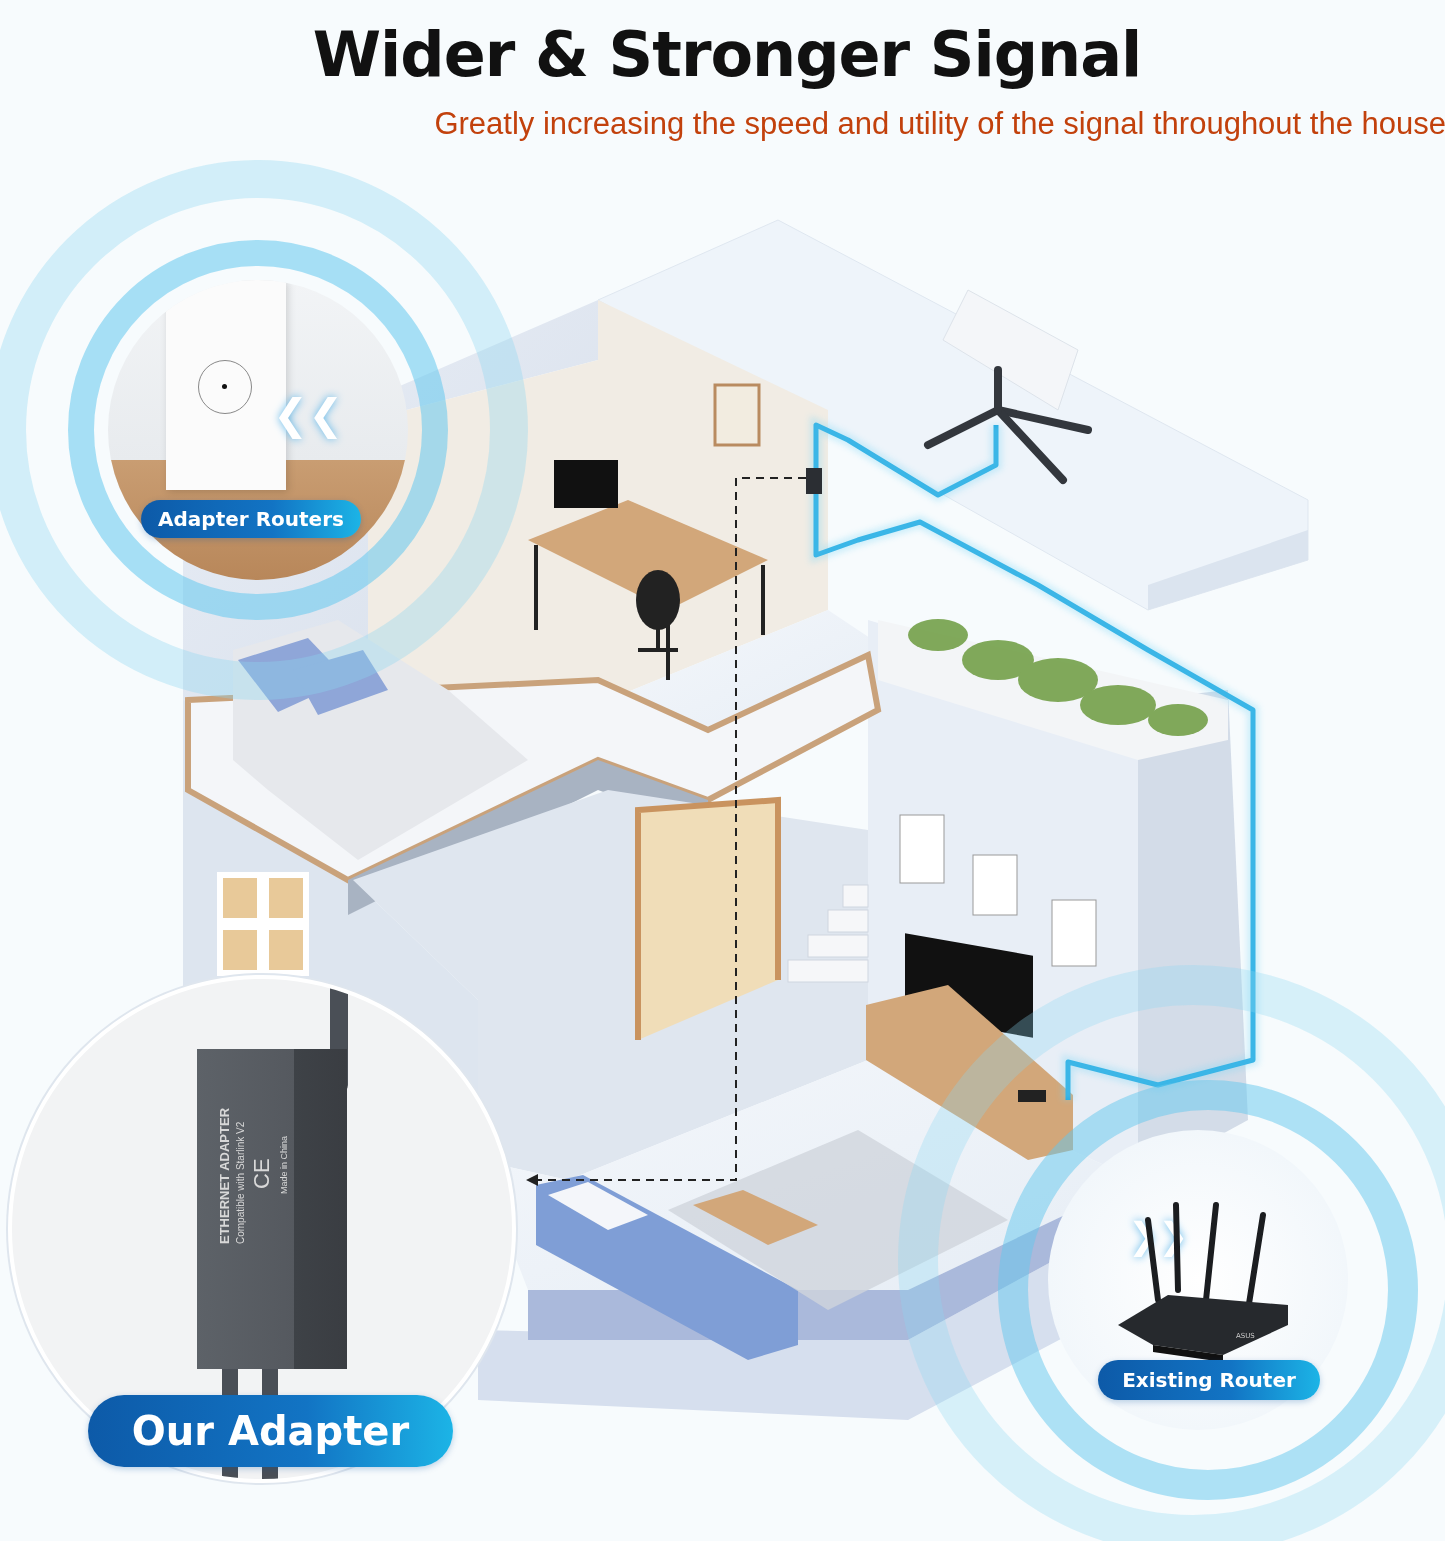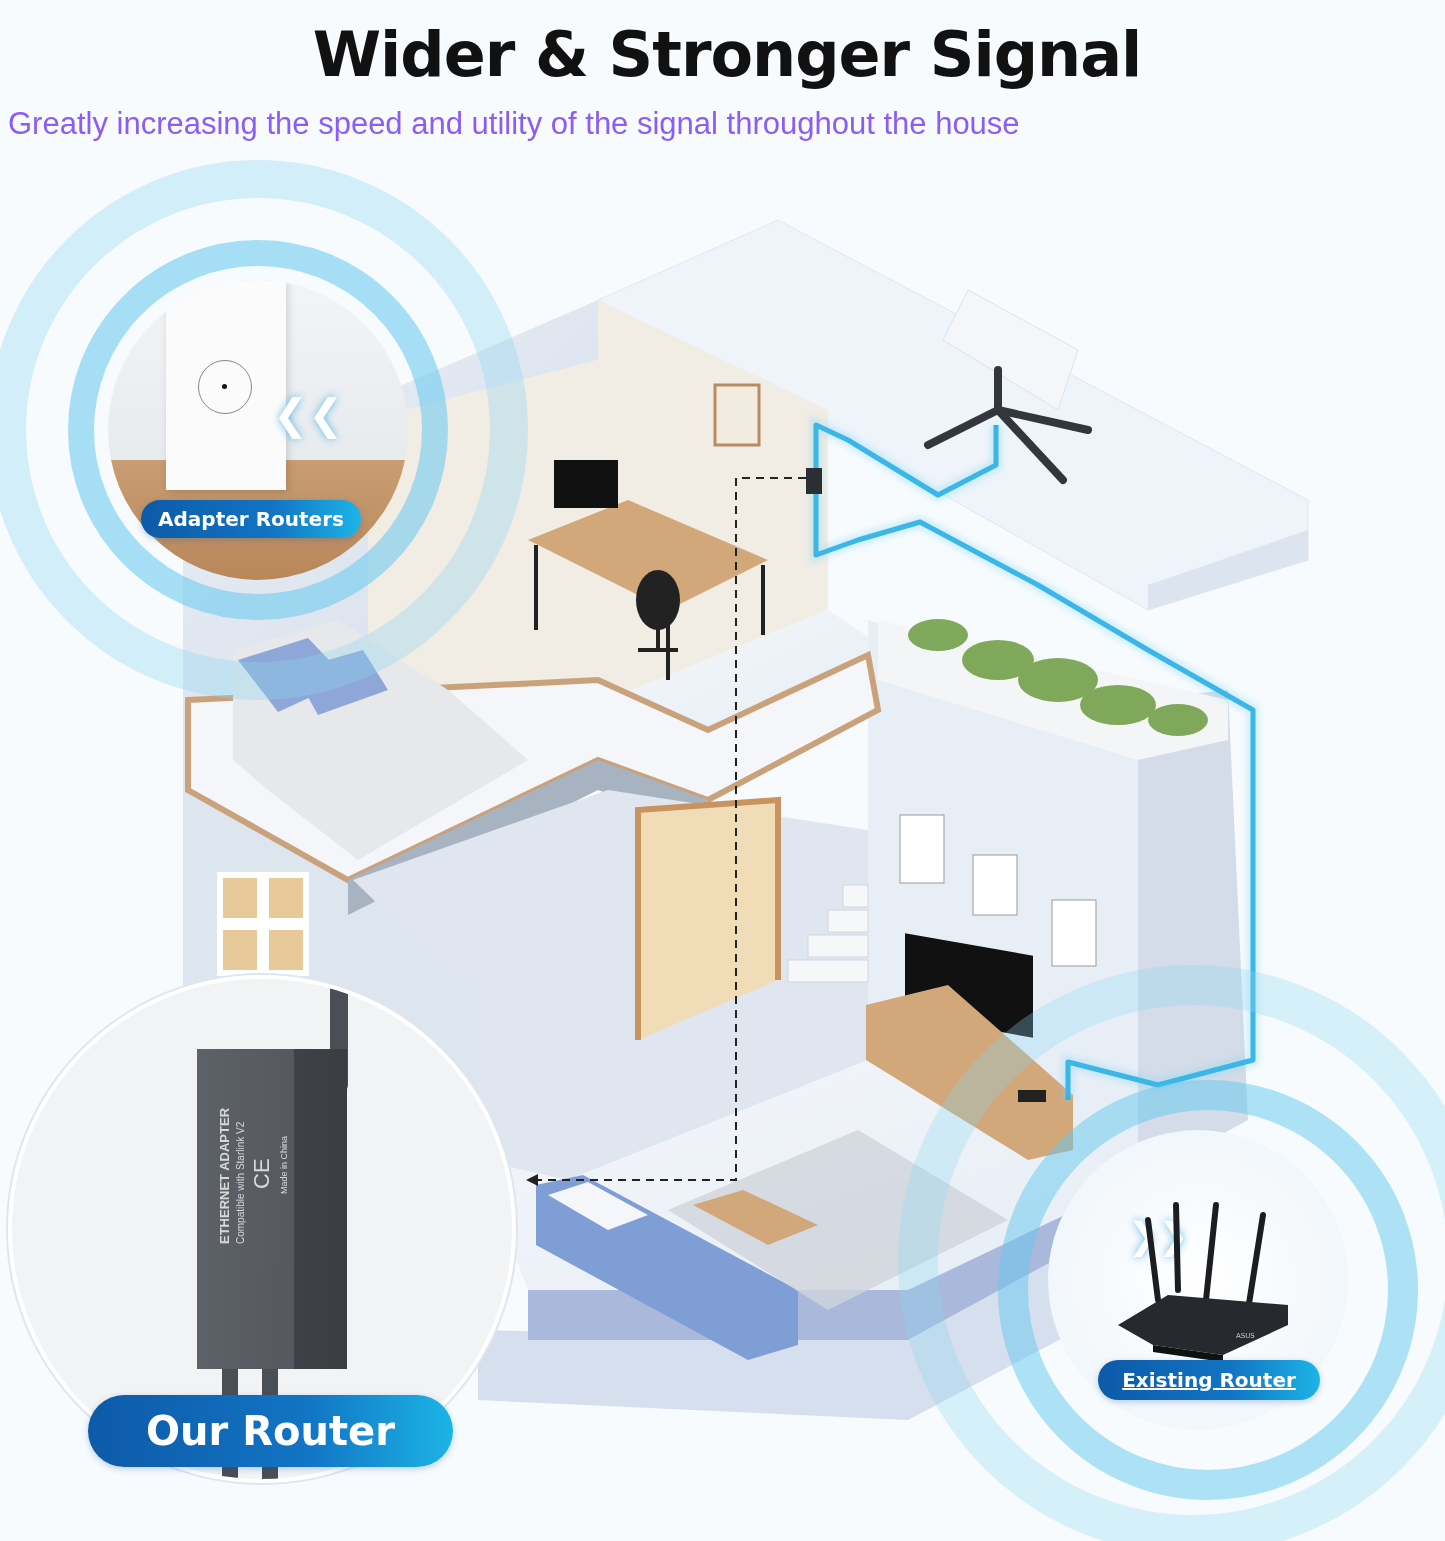--- a/index.html
+++ b/index.html
@@ -1,22 +1,22 @@
 <!DOCTYPE html>
 <html><head>
 <meta charset="utf-8">
 <style>
   html, body { margin:0; padding:0; }
   body { width:1445px; height:1541px; position:relative; overflow:hidden;
          background:#f7fbfd; font-family:"DejaVu Sans", sans-serif; }
   .title { position:absolute; left:0; right:0; top:18px; text-align:center;
            font-family:"DejaVu Sans", sans-serif; font-weight:bold; font-size:62px;
            color:#111; letter-spacing:-1px; }
-  .subtitle { position:absolute; left:0; right:0; top:106px; text-align:left;
-              font-family:"Liberation Sans", sans-serif; font-size:31px; color:#8b5cf6; }
+  .subtitle { position:absolute; left:0; right:0; top:106px; text-align:right;
+              font-family:"Liberation Sans", sans-serif; font-size:31px; color:#c2410c; }
   .scene { position:absolute; left:8px; top:0; width:1438px; height:1541px; }
   .ring { position:absolute; border-radius:50%; box-sizing:border-box; }
   .pill { position:absolute; border-radius:40px; color:#fff; font-weight:bold;
           display:flex; align-items:center; justify-content:center;
           background:linear-gradient(90deg,#0d5aa8 0%,#1274c4 60%,#1cb4e6 100%);
           box-shadow:0 2px 6px rgba(0,80,160,0.25); font-family:"DejaVu Sans", sans-serif; }
   .callout-circle { position:absolute; border-radius:50%; overflow:hidden; background:#fff; }
   .adapter-text { position:absolute; color:#d8d8d8; font-family:"Liberation Sans", sans-serif;
                   transform-origin:left top; transform:rotate(-90deg); white-space:nowrap; }
 </style>
@@ -161,33 +161,33 @@
     <div style="position:absolute;left:318px;top:-10px;width:18px;height:125px;background:#4a4f56;border-radius:9px;"></div>
     <div style="position:absolute;left:185px;top:70px;width:150px;height:320px;background:linear-gradient(90deg,#5d6268 0%,#55595f 65%,#3e4247 65%,#3a3d42 100%);">
       <div class="adapter-text" style="left:20px;top:195px;font-size:13px;font-weight:bold;">ETHERNET ADAPTER</div>
       <div class="adapter-text" style="left:38px;top:195px;font-size:10px;">Compatible with Starlink V2</div>
       <div class="adapter-text" style="left:52px;top:140px;font-size:22px;">CE</div>
       <div class="adapter-text" style="left:82px;top:145px;font-size:9px;">Made in China</div>
     </div>
     <div style="position:absolute;left:210px;top:390px;width:16px;height:120px;background:#4a4f56;"></div>
     <div style="position:absolute;left:250px;top:390px;width:16px;height:120px;background:#4a4f56;"></div>
   </div>
-  <div class="pill" style="left:80px;top:1395px;width:365px;height:72px;font-size:40px;">Our Router</div>
+  <div class="pill" style="left:80px;top:1395px;width:365px;height:72px;font-size:40px;">Our Adapter</div>
 
   <div class="ring" style="left:890px;top:965px;width:590px;height:590px;border:40px solid rgba(140,214,242,0.3);"></div>
   <div class="ring" style="left:990px;top:1080px;width:420px;height:420px;border:30px solid rgba(100,200,238,0.5);"></div>
   <div class="callout-circle" style="left:1040px;top:1130px;width:300px;height:300px;background:radial-gradient(circle at 50% 50%,#ffffff 0%,#f2f7fb 70%,#dcebf6 100%);">
     <div style="position:absolute;left:80px;top:85px;font-size:36px;font-weight:bold;color:#fff;text-shadow:0 0 8px #5bb6ea;">❯❯</div>
     <svg width="300" height="300" style="position:absolute;left:0;top:0;">
       <g stroke="#1b1d20" stroke-width="6" stroke-linecap="round">
         <line x1="100" y1="90" x2="110" y2="170"></line>
           <line x1="128" y1="75" x2="130" y2="160"></line>
         <line x1="168" y1="75" x2="158" y2="170"></line>
           <line x1="215" y1="85" x2="200" y2="180"></line>
       </g>
       <polygon points="70,195 120,165 240,175 240,195 175,225 105,215" fill="#26292d"></polygon>
       <polygon points="105,215 175,225 175,232 105,222" fill="#111"></polygon>
       <text x="188" y="208" font-size="7" fill="#ccc" font-family="DejaVu Sans, sans-serif">ASUS</text>
     </svg>
   </div>
-  <div class="pill" style="left:1090px;top:1360px;width:222px;height:40px;font-size:20px;text-decoration:underline;">Existing Router</div>
+  <div class="pill" style="left:1090px;top:1360px;width:222px;height:40px;font-size:20px;">Existing Router</div>
 
 </div>
 
 </body></html>

